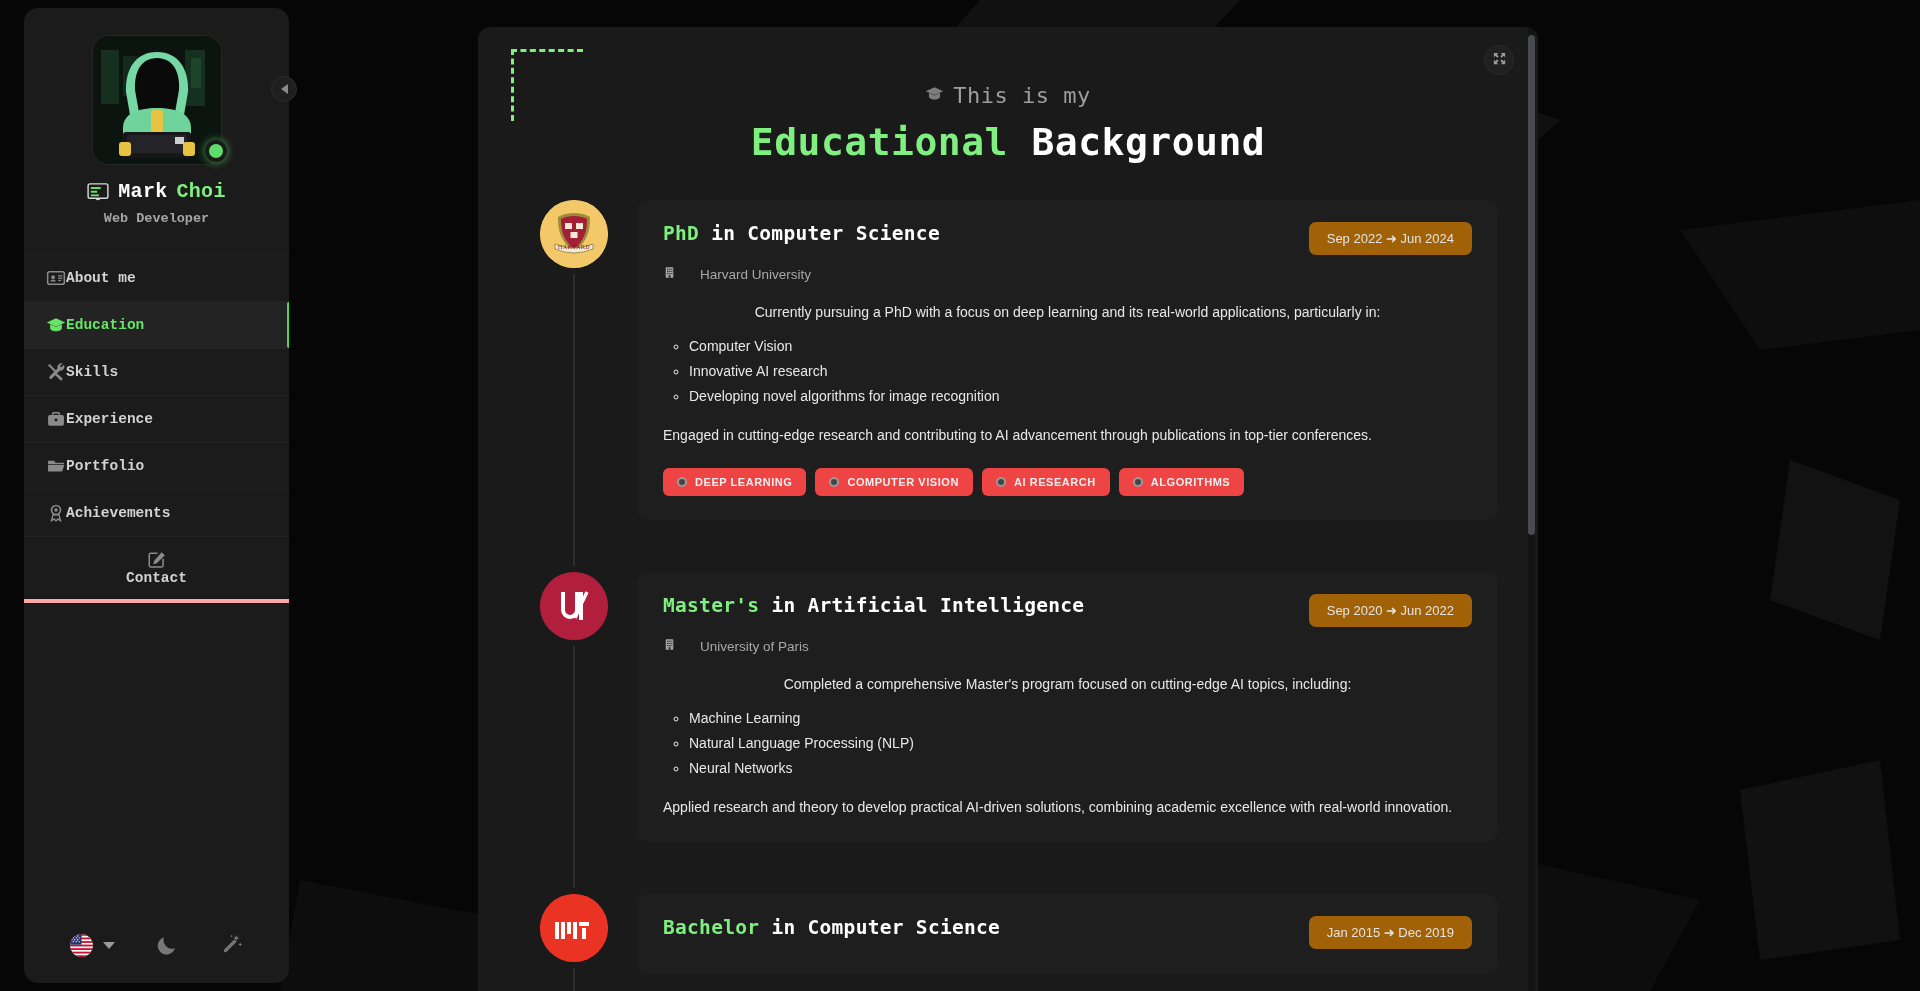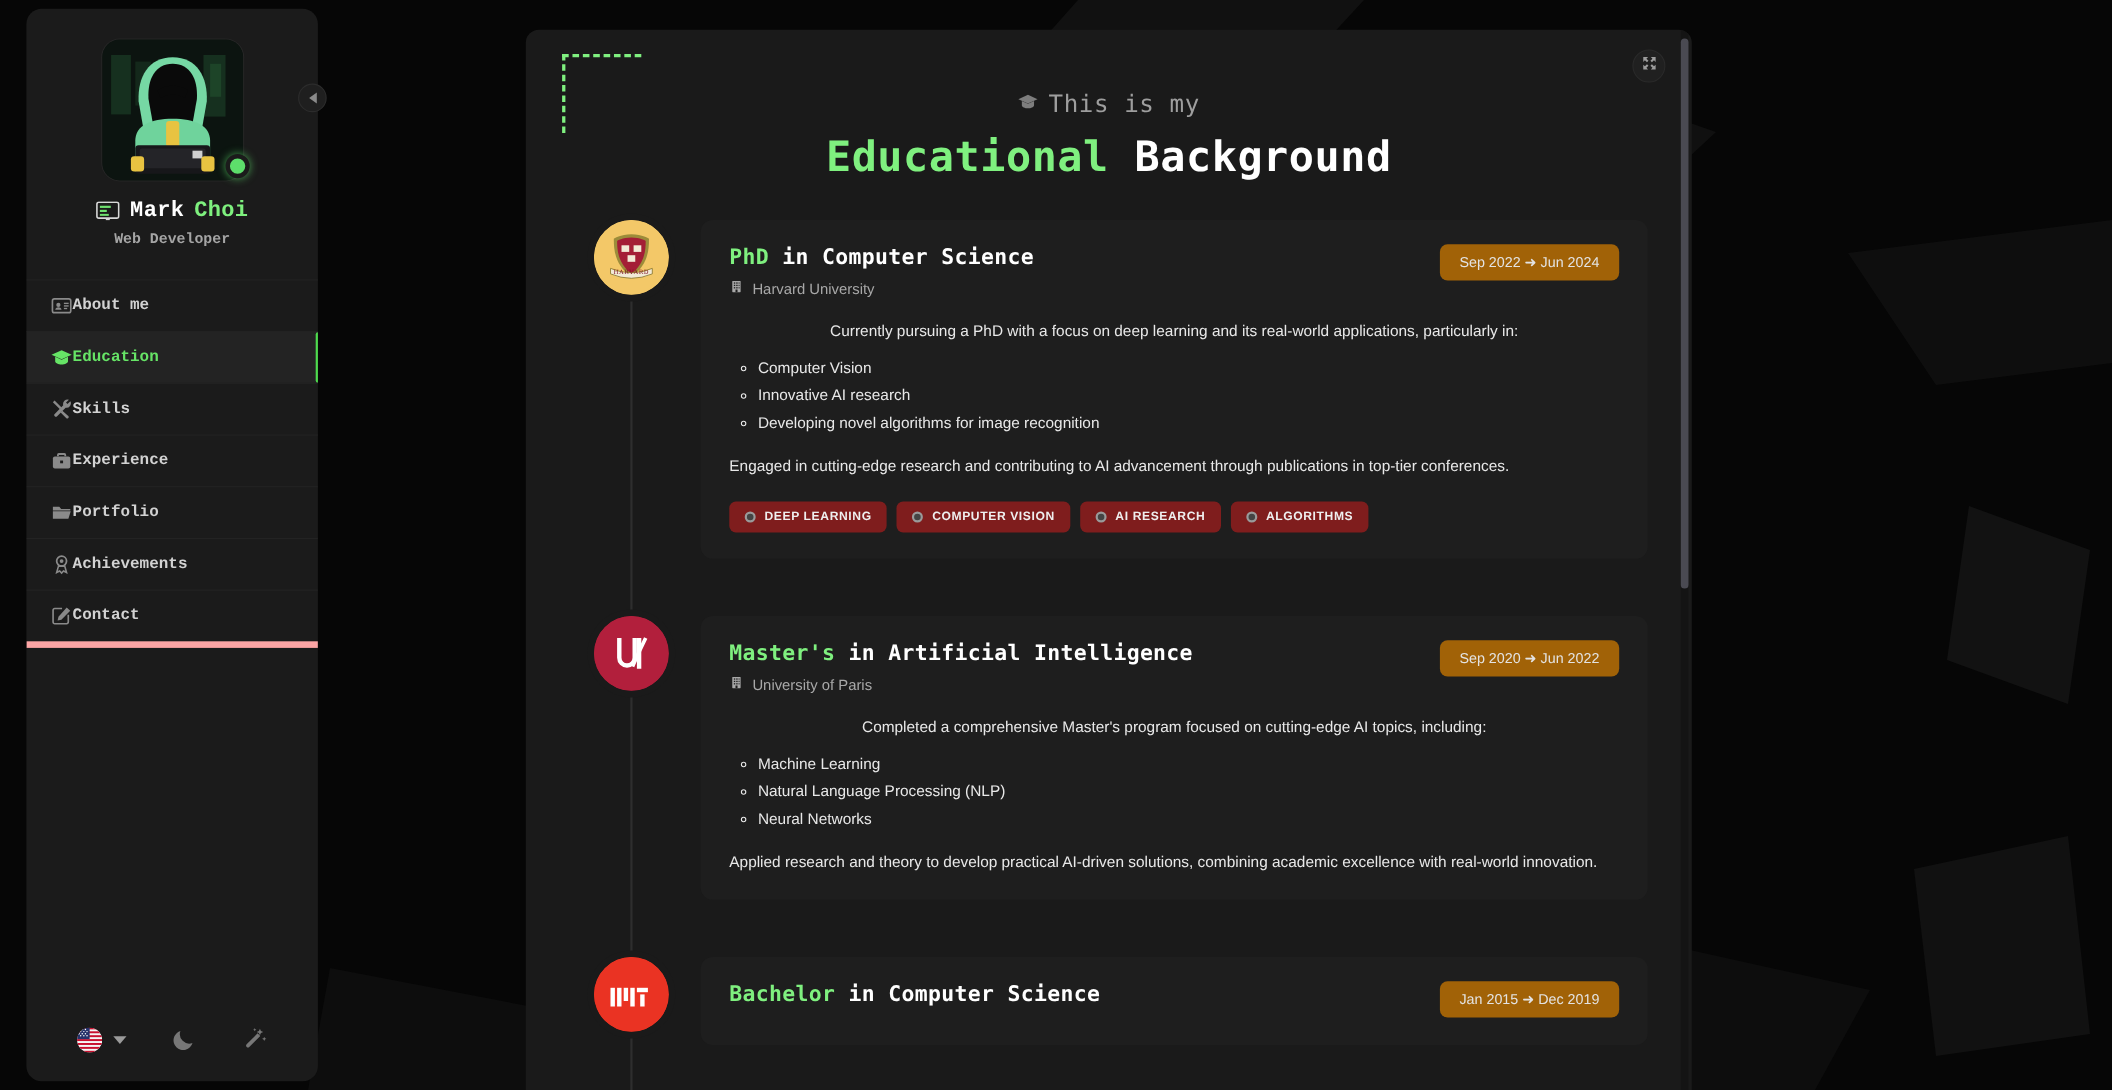--- a/index.html
+++ b/index.html
@@ -53,21 +53,21 @@
 
   .nav { margin-top: 12px; display: flex; flex-direction: column; }
   .nav-item {
     display: flex; align-items: center; 
     padding: 13px 22px;
     border-top: 1px solid #232323;
     color: #d2d2d2; font-size: 14.5px; font-weight: bold;
     cursor: pointer; position: relative;
     background: transparent;
   }
-  .nav-item:last-child { border-bottom: 6px solid #fca5a5; }
+  .nav-item:last-child { border-bottom: 4px solid #fca5a5; flex-direction: column; }
   .nav-item .ic { width: 20px; height: 20px; flex: 0 0 20px; opacity: .62; }
   .nav-item.active { background: #232323; color: #66e466; }
   .nav-item.active .ic { opacity: 1; }
   .nav-item.active::after {
     content:""; position: absolute; right: -2px; top: 0; bottom: 0;
     width: 4px; background: #4ddb4d; border-radius: 2px;
   }
 
   .sidebar-footer {
     margin-top: auto; display: flex; align-items: center;
@@ -149,29 +149,29 @@
     font-size: 19.5px; font-weight: bold; letter-spacing: .3px;
     font-family: "DejaVu Sans Mono", monospace; line-height: 1.2;
   }
   .degree .hl { color: #7ff07f; }
   .degree .rest { color: #ffffff; }
   .date-badge {
     background: #a16207; color: #e3e3e3;
     font-size: 13px; padding: 9px 18px; border-radius: 7px;
     white-space: nowrap; flex: 0 0 auto;
   }
-  .school { display: flex; align-items: center; gap: 8px; margin-top: 9px; color: #a8a8a8; font-size: 13.5px; }
+  .school { display: flex; align-items: center; gap: 24px; margin-top: 21px; color: #a8a8a8; font-size: 13.5px; }
   .desc { margin-top: 20px; color: #e8e8e8; font-size: 14px; line-height: 1.5; text-align: center; }
   ul.points { margin: 14px 0 0 26px; }
   ul.points li { color: #e8e8e8; font-size: 14px; line-height: 1.42; margin-bottom: 5px; list-style: circle; }
   .outro { margin-top: 18px; color: #e8e8e8; font-size: 14px; line-height: 1.5; }
   .tags { display: flex; flex-wrap: wrap; gap: 9px; margin-top: 22px; }
   .tag {
     display: flex; align-items: center; gap: 8px;
-    background: #7f1d1d; color: #efefef;
+    background: #ef4444; color: #efefef;
     font-size: 11px; font-weight: bold; letter-spacing: .55px;
     padding: 8px 14px; border-radius: 6px; cursor: pointer;
   }
   .tag .dot {
     width: 10px; height: 10px; border-radius: 50%;
     border: 2px solid #9a9a9a; background: #444; flex: 0 0 10px;
   }
 
   
   .scroll-track {

